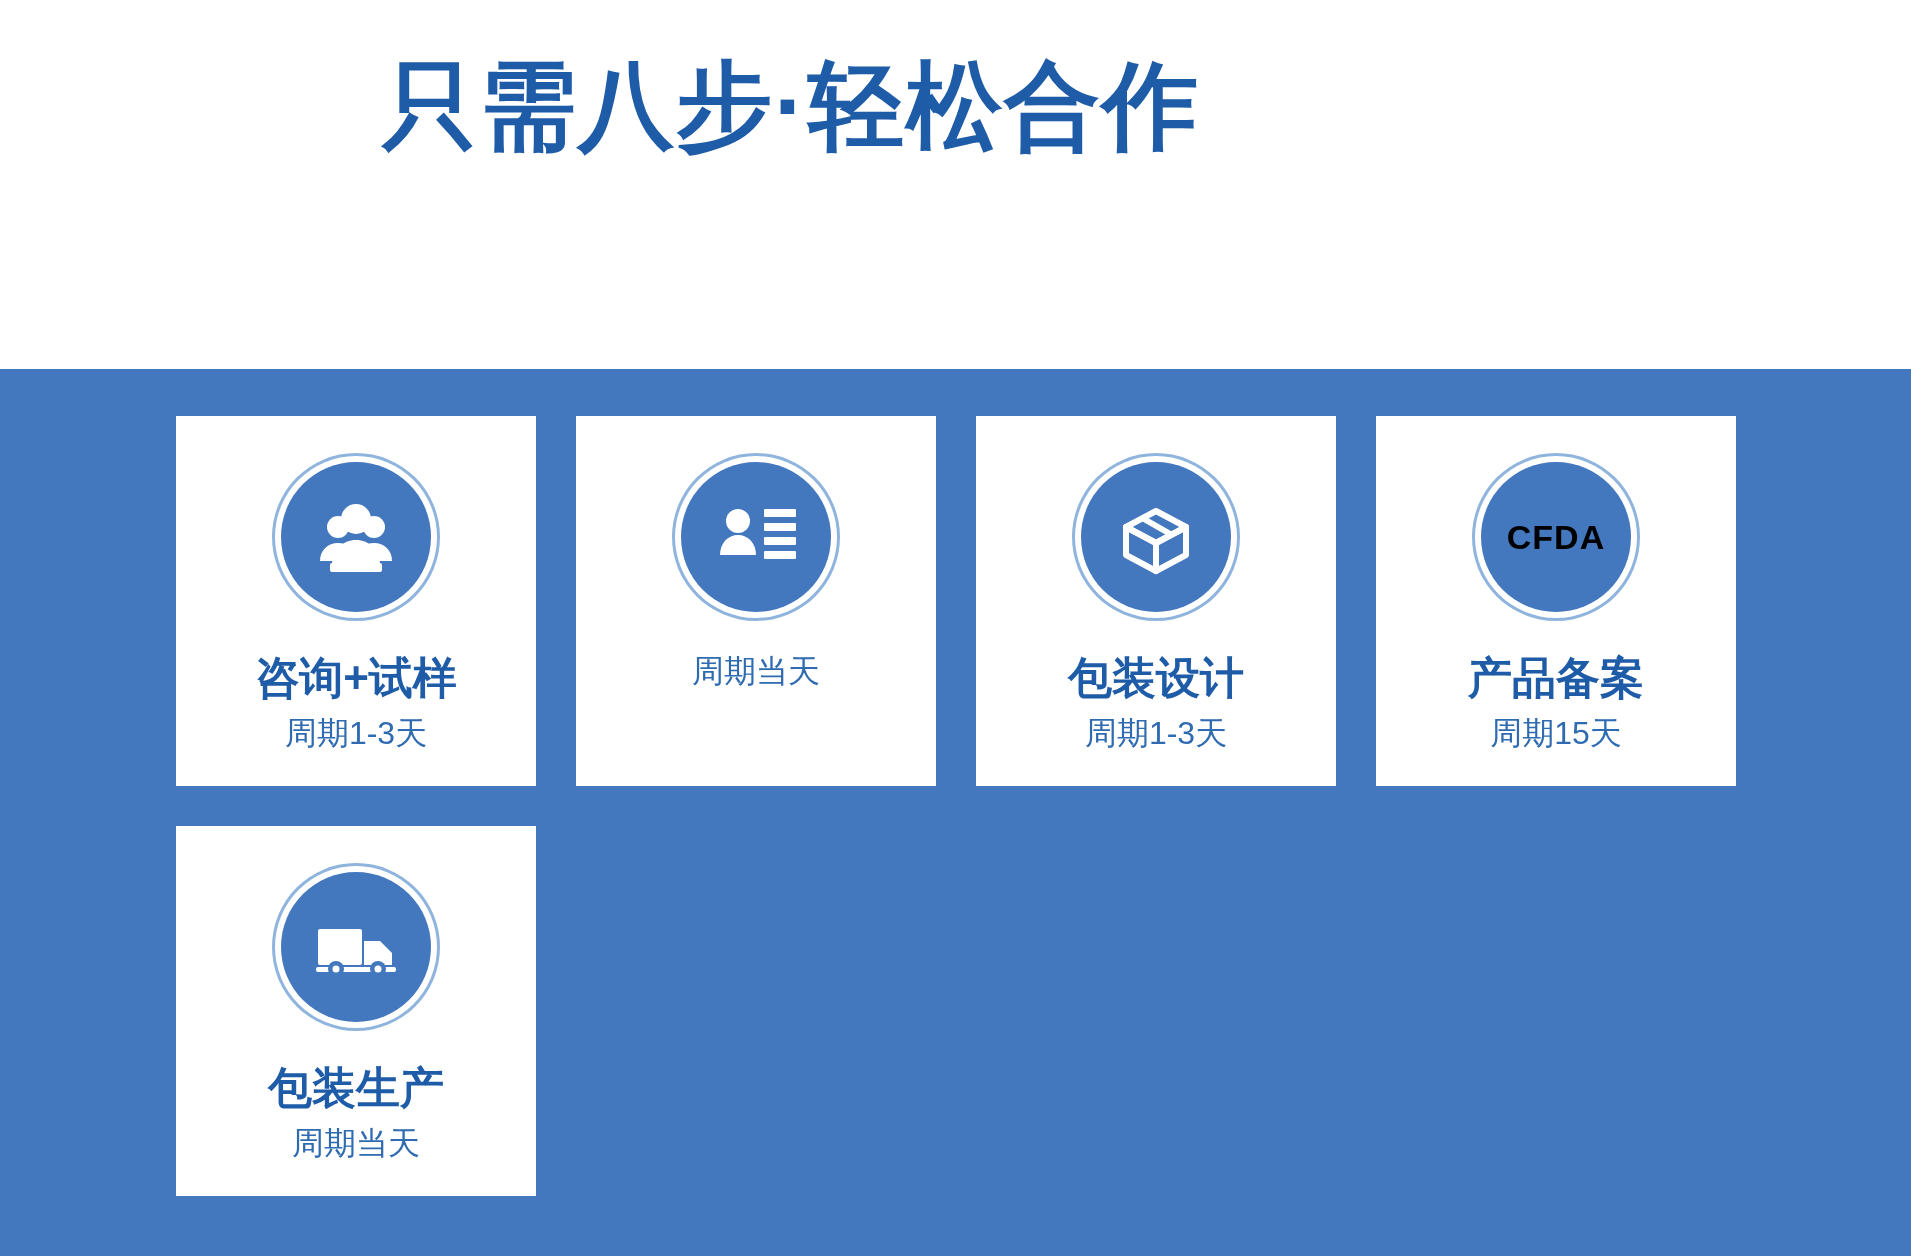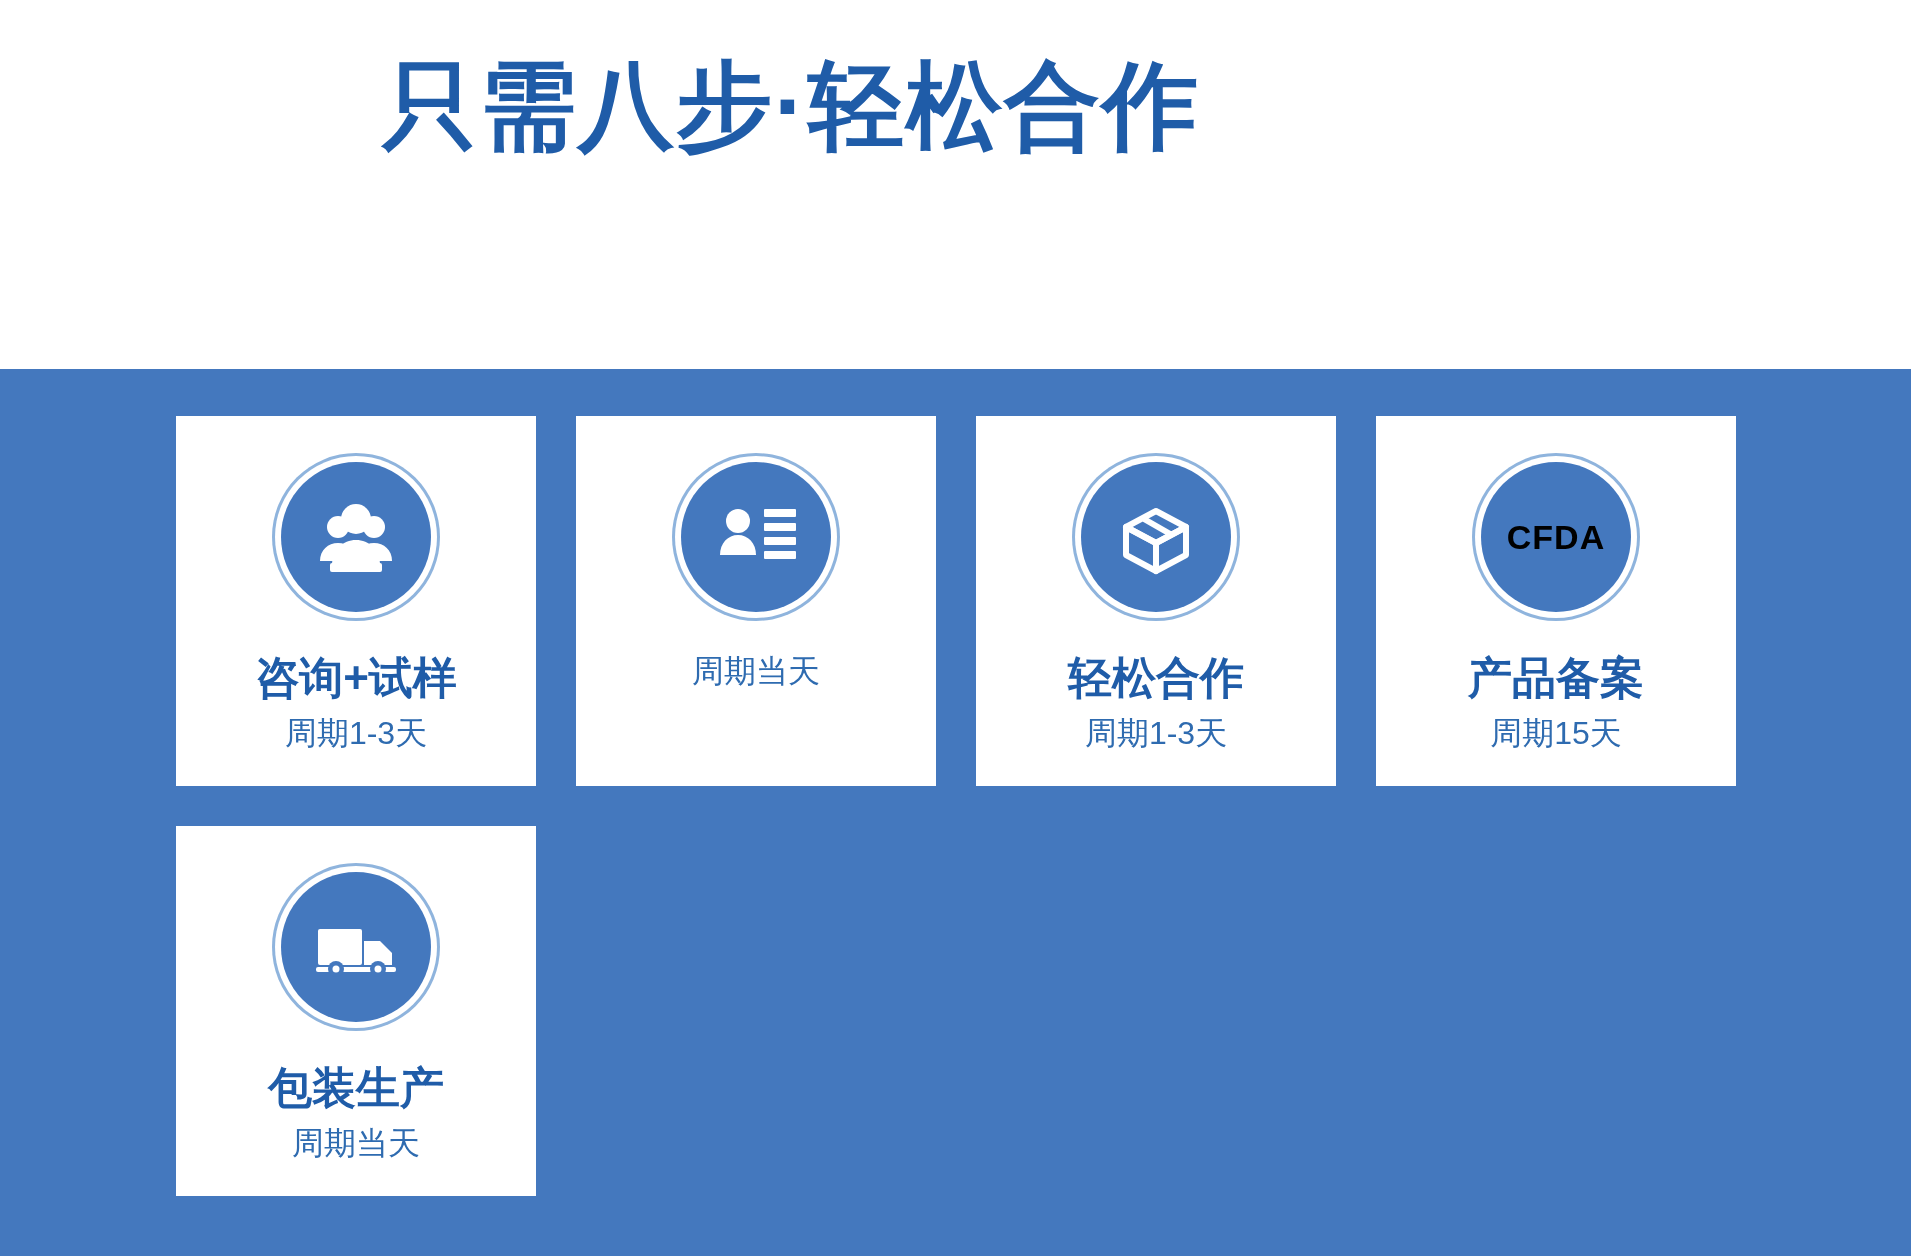--- a/index.html
+++ b/index.html
@@ -135,21 +135,21 @@
       <div class="icon-wrap">
         <svg width="96" height="96" viewBox="0 0 96 96">
           <g fill="none" stroke="#ffffff" stroke-width="6" stroke-linejoin="round">
             <path d="M18 38 L48 22 L78 38 L48 54 Z"></path>
             <path d="M18 38 L18 66 L48 82 L48 54 Z"></path>
             <path d="M78 38 L78 66 L48 82 L48 54 Z"></path>
             <path d="M36 30 L64 46"></path>
           </g>
         </svg>
       </div>
-      <div class="card-title">轻松合作</div>
+      <div class="card-title">包装设计</div>
       <div class="card-sub">周期1-3天</div>
     </div>
 
 
 
 
     <div class="card">
       <div class="icon-wrap">
         <span class="cfda-text">CFDA</span>
       </div>

